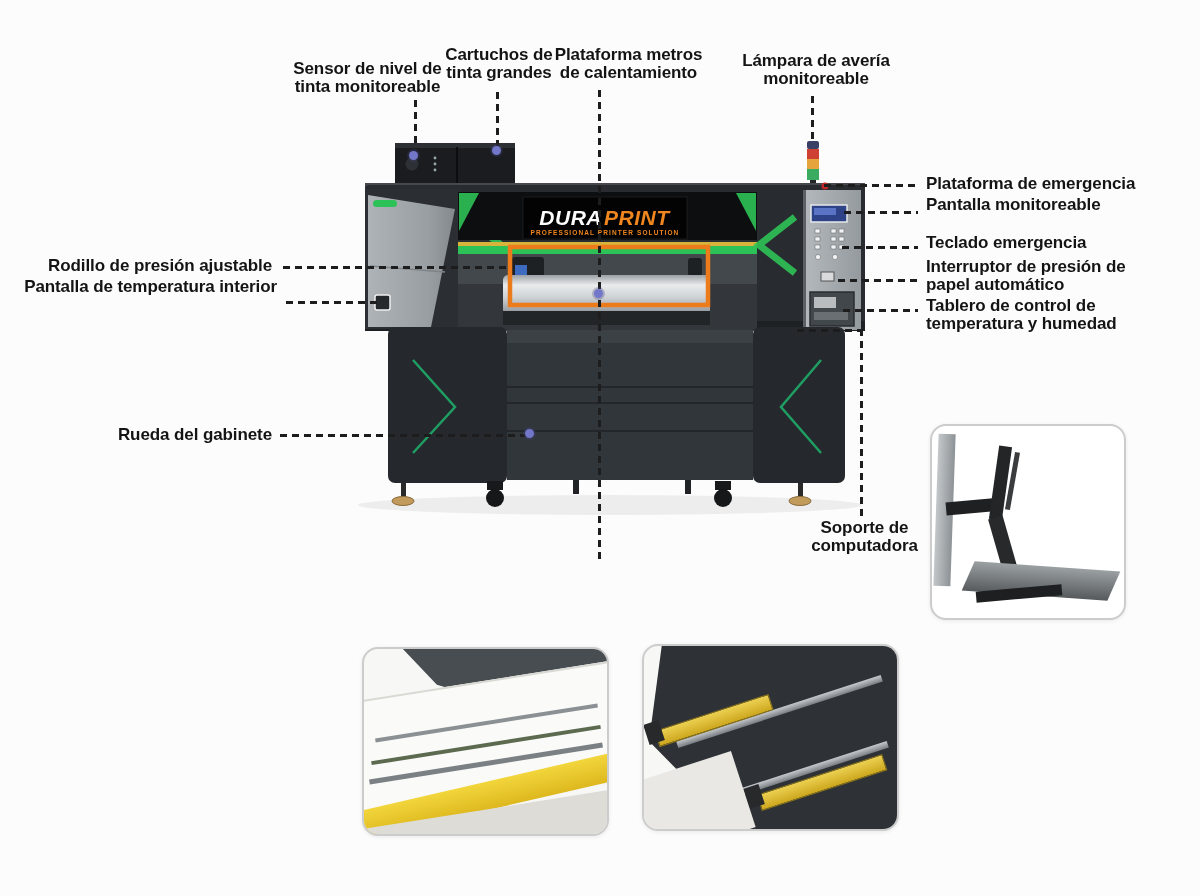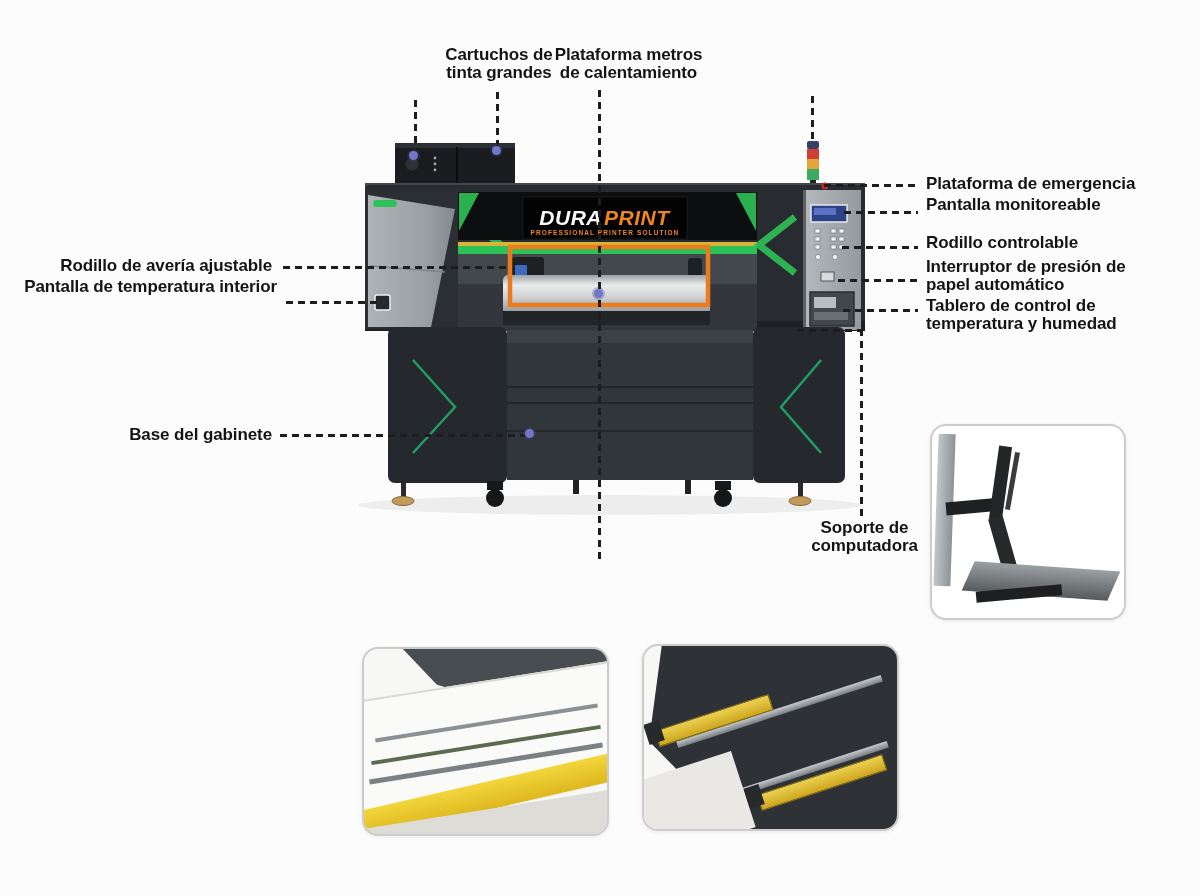--- a/index.html
+++ b/index.html
@@ -211,32 +211,34 @@
   <div class="dash-h" style="left:286px;top:301px;width:92px"></div>
   <div class="dash-h" style="left:280px;top:434px;width:248px"></div>
   <div class="dash-h" style="left:797px;top:329px;width:66px"></div>
   <div class="dash-v" style="left:860px;top:329px;height:189px"></div>
 
   <div class="dot" style="left:409px;top:151px"></div>
   <div class="dot" style="left:492px;top:146px"></div>
   <div class="dot" style="left:594px;top:289px"></div>
   <div class="dot" style="left:525px;top:429px"></div>
 
+  <div class="lbl ctr" style="left:285px;top:60px;width:165px">Sensor de nivel de tinta monitoreable</div>
   <div class="lbl ctr" style="left:438px;top:46px;width:122px">Cartuchos de tinta grandes</div>
   <div class="lbl ctr" style="left:546px;top:46px;width:165px">Plataforma metros de calentamiento</div>
+  <div class="lbl ctr" style="left:736px;top:52px;width:160px">Lámpara de avería monitoreable</div>
 
   <div class="lbl nw" style="left:926px;top:175px">Plataforma de emergencia</div>
   <div class="lbl nw" style="left:926px;top:196px">Pantalla monitoreable</div>
-  <div class="lbl nw" style="left:926px;top:234px">Rodillo controlable</div>
+  <div class="lbl nw" style="left:926px;top:234px">Teclado emergencia</div>
   <div class="lbl" style="left:926px;top:258px;width:225px">Interruptor de presión de papel automático</div>
   <div class="lbl" style="left:926px;top:297px;width:200px">Tablero de control de temperatura y humedad</div>
 
-  <div class="lbl rgt nw" style="left:40px;top:257px;width:232px">Rodillo de avería ajustable</div>
+  <div class="lbl rgt nw" style="left:40px;top:257px;width:232px">Rodillo de presión ajustable</div>
   <div class="lbl rgt nw" style="left:20px;top:278px;width:257px">Pantalla de temperatura interior</div>
-  <div class="lbl rgt nw" style="left:112px;top:426px;width:160px">Base del gabinete</div>
+  <div class="lbl rgt nw" style="left:112px;top:426px;width:160px">Rueda del gabinete</div>
 
   <div class="lbl ctr" style="left:802px;top:519px;width:125px">Soporte de computadora</div>
 
   <div class="inset" style="left:930px;top:424px;width:196px;height:196px;background:#fff">
     <div class="cs-monitor"></div>
     <div class="cs-arm"></div>
     <div class="cs-bracket"></div>
     <div class="cs-bracket2"></div>
     <div class="cs-leg"></div>
     <div class="cs-tray"></div>

